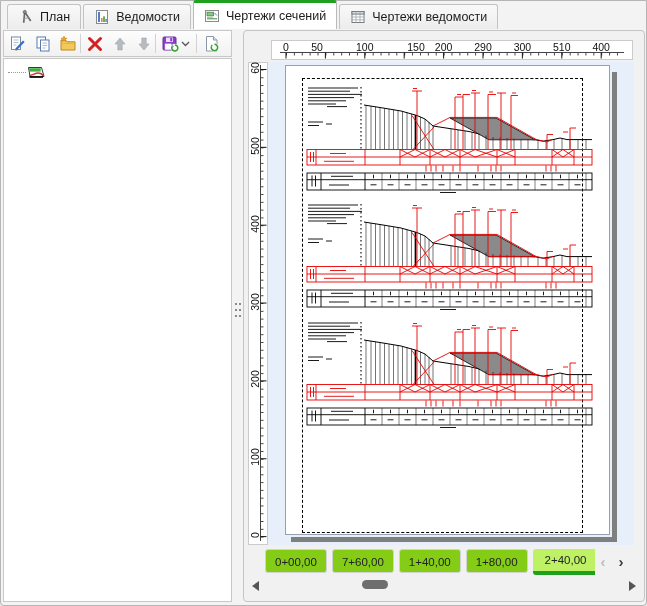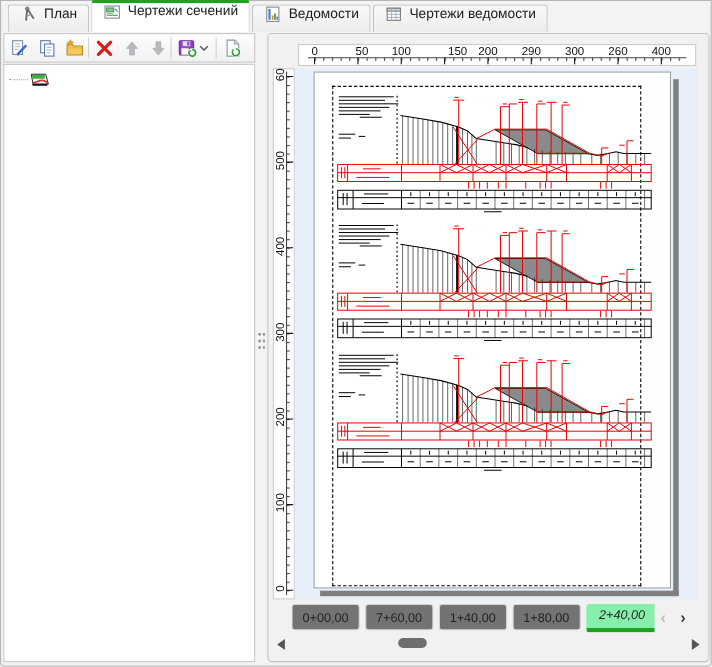--- a/index.html
+++ b/index.html
@@ -1,21 +1,21 @@
 <!DOCTYPE html>
 <html><head>
 <meta charset="utf-8">
 <style>
   html,body{margin:0;padding:0;}
   body{width:647px;height:606px;font-family:"Liberation Sans",sans-serif;background:#e9e9e9;position:relative;overflow:hidden;}
   .window{position:absolute;left:0;top:0;width:645px;height:604px;background:#f3f3f3;border:1px solid #b5b5b5;border-radius:0 0 4px 4px;}
 
   
   .tabbar{position:absolute;left:6px;top:1px;height:27px;display:flex;align-items:flex-end;gap:2px;z-index:5;}
-  .tab{display:flex;gap:6px;height:24px;padding:0 10px;background:linear-gradient(#f9f9f9,#ececec);
+  .tab{display:flex;align-items:center;gap:6px;height:24px;padding:0 10px;background:linear-gradient(#f9f9f9,#ececec);
        border:1px solid #c2c2c2;border-bottom:none;border-radius:3px 3px 0 0;font-size:12.5px;color:#1c1c1c;cursor:default;}
   .tab.active{height:26px;background:#fff;border-color:#b9b9b9;border-top:3px solid #1fa01f;padding-top:0;}
   .tab .ticon{width:16px;height:16px;flex:0 0 auto;}
 
   
   .toolbar{position:absolute;left:2px;top:29px;width:229px;height:27px;background:linear-gradient(#fdfdfd,#f1f1f1);
            border:1px solid #c8c8c8;box-sizing:border-box;}
   .tbtn{position:absolute;top:1px;width:24px;height:23px;display:flex;align-items:center;justify-content:center;border-radius:2px;}
   .tsep{position:absolute;top:3px;width:1px;height:19px;background:#d2d2d2;}
   .tree{position:absolute;left:2px;top:57px;width:229px;height:544px;background:#fff;border:1px solid #c8c8c8;box-sizing:border-box;overflow:hidden;}
@@ -39,22 +39,22 @@
   .canvas{position:absolute;left:24px;top:31px;width:366px;height:483px;background:#e7effa;overflow:hidden;}
   .page{position:absolute;left:17px;top:3px;width:325px;height:470px;background:#fff;border:1px solid #97a1ab;box-sizing:border-box;}
   .shadow-r{position:absolute;left:344px;top:10px;width:5px;height:469px;background:#7f7f7f;}
   .shadow-b{position:absolute;left:23px;top:475px;width:326px;height:5px;background:#7f7f7f;}
   .margins{position:absolute;left:16px;top:12px;width:279px;height:453px;border:1px dashed #000;}
   .sheet-svg{position:absolute;left:0;top:0;}
 
   
   .btabs{position:absolute;left:21px;top:518px;width:330px;height:27px;overflow:hidden;white-space:nowrap;}
   .btab{display:inline-block;vertical-align:top;height:24px;line-height:24px;box-sizing:border-box;padding:0 9px;margin-right:5px;
-        background:#737373;border:1px solid #d2d2d2;border-radius:3px;font-size:11.5px;color:#222;}
-  .btab.active{background:#86efac;border:none;border-bottom:4px solid #1fa01f;height:26px;line-height:22px;padding:0 12px;font-style:italic;}
+        background:#84cc16;border:1px solid #d2d2d2;border-radius:3px;font-size:11.5px;color:#222;}
+  .btab.active{background:#bef264;border:none;border-bottom:4px solid #1fa01f;height:26px;line-height:22px;padding:0 12px;}
   .bchev{position:absolute;top:520px;width:14px;height:22px;font-size:15px;line-height:22px;text-align:center;font-weight:bold;}
   .bchev.prev{left:352px;color:#bdbdbd;}
   .bchev.next{left:370px;color:#3d3d3d;}
 
   
   .hscroll{position:absolute;left:6px;top:547px;width:388px;height:16px;}
   .sarrow{position:absolute;top:3px;width:0;height:0;border-style:solid;}
   .sarrow.left{left:2px;border-width:5px 7px 5px 0;border-color:transparent #555 transparent transparent;}
   .sarrow.right{right:2px;border-width:5px 0 5px 7px;border-color:transparent transparent transparent #555;}
   .sthumb{position:absolute;left:112px;top:2px;width:26px;height:9px;border-radius:4.5px;background:#6e6e6e;}
@@ -68,39 +68,39 @@
     <div class="tab">
       <svg class="ticon" viewBox="0 0 16 16">
         <g transform="rotate(-14 8 8)">
             <path d="M8 2.6 L4.4 13 M8 2.6 L11.6 13" stroke="#6a6a6a" stroke-width="1.7" fill="none"></path>
         <circle cx="8" cy="2.8" r="1.6" fill="#8c8c8c" stroke="#555" stroke-width="0.6"></circle>
         <path d="M5.4 9.2 H10.6" stroke="#9a9a9a" stroke-width="1.1"></path>
           </g>
       </svg>
       <span>План</span>
     </div>
+    <div class="tab">
+      <svg class="ticon" viewBox="0 0 16 16">
+        <rect x="2.5" y="1.5" width="11" height="13" fill="#fff" stroke="#8a8a8a"></rect>
+        <rect x="4" y="3" width="2" height="10" fill="#4a7fd4"></rect>
+        <rect x="7" y="9" width="1.6" height="4" fill="#e08a2e"></rect>
+        <rect x="9.2" y="7.3" width="1.6" height="5.7" fill="#3f9e3f"></rect>
+        <rect x="11.4" y="10" width="1.4" height="3" fill="#4a7fd4"></rect>
+      </svg>
+      <span>Ведомости</span>
+    </div>
     <div class="tab active">
       <svg class="ticon" viewBox="0 0 16 16">
         <rect x="1.5" y="2.5" width="13" height="11" fill="#fff" stroke="#8a8a8a"></rect>
         <rect x="3" y="4.2" width="6.5" height="3.6" fill="#8cc48c" stroke="#3c8c3c" stroke-width="0.8"></rect>
         <path d="M3 10.8 H13" stroke="#3c8c3c" stroke-width="1"></path>
         <path d="M10.5 5 L13 7.5" stroke="#4a7fd4" stroke-width="1"></path>
         <path d="M3 9.3 H9" stroke="#9a9a9a" stroke-width="0.8"></path>
       </svg>
       <span>Чертежи сечений</span>
-    </div>
-    <div class="tab">
-      <svg class="ticon" viewBox="0 0 16 16">
-        <rect x="2.5" y="1.5" width="11" height="13" fill="#fff" stroke="#8a8a8a"></rect>
-        <rect x="4" y="3" width="2" height="10" fill="#4a7fd4"></rect>
-        <rect x="7" y="9" width="1.6" height="4" fill="#e08a2e"></rect>
-        <rect x="9.2" y="7.3" width="1.6" height="5.7" fill="#3f9e3f"></rect>
-        <rect x="11.4" y="10" width="1.4" height="3" fill="#4a7fd4"></rect>
-      </svg>
-      <span>Ведомости</span>
     </div>
     <div class="tab">
       <svg class="ticon" viewBox="0 0 16 16">
         <rect x="2" y="2.5" width="12" height="11" fill="#fff" stroke="#7a7a7a"></rect>
         <rect x="2" y="2.5" width="12" height="2.6" fill="#cfdcEC" stroke="#7a7a7a"></rect>
         <path d="M6 2.5 V13.5 M10 2.5 V13.5 M2 8 H14 M2 10.8 H14" stroke="#9aa4b0" stroke-width="0.8"></path>
       </svg>
       <span>Чертежи ведомости</span>
     </div>
   </div>
@@ -206,27 +206,27 @@
           <line x1="92.8" y1="11.5" x2="92.8" y2="17.5"></line>
             <line x1="132.2" y1="11.5" x2="132.2" y2="17.5"></line>
           <line x1="171.6" y1="11.5" x2="171.6" y2="17.5"></line>
             <line x1="211" y1="11.5" x2="211" y2="17.5"></line>
           <line x1="250.4" y1="11.5" x2="250.4" y2="17.5"></line>
             <line x1="289.8" y1="11.5" x2="289.8" y2="17.5"></line>
           <line x1="329.2" y1="11.5" x2="329.2" y2="17.5"></line>
         </g>
       </svg>
       <span class="hlab" style="left:14px">0</span>
-      <span class="hlab" style="left:57px">50</span>
+      <span class="hlab" style="left:45px">50</span>
       <span class="hlab" style="left:92.8px">100</span>
       <span class="hlab" style="left:144px">150</span>
       <span class="hlab" style="left:171.6px">200</span>
       <span class="hlab" style="left:211px">290</span>
       <span class="hlab" style="left:250.4px">300</span>
-      <span class="hlab" style="left:289.8px">260</span>
+      <span class="hlab" style="left:289.8px">510</span>
       <span class="hlab" style="left:329.2px">400</span>
     </div>
 
     <div class="vruler">
       <svg width="18" height="481" style="position:absolute;left:0;top:0">
         <defs>
           <pattern id="vt" x="0" y="6.5" width="18" height="7.785" patternUnits="userSpaceOnUse">
             <line x1="11.5" y1="0.5" x2="14.5" y2="0.5" stroke="#444" stroke-width="1"></line>
           </pattern>
         </defs>

